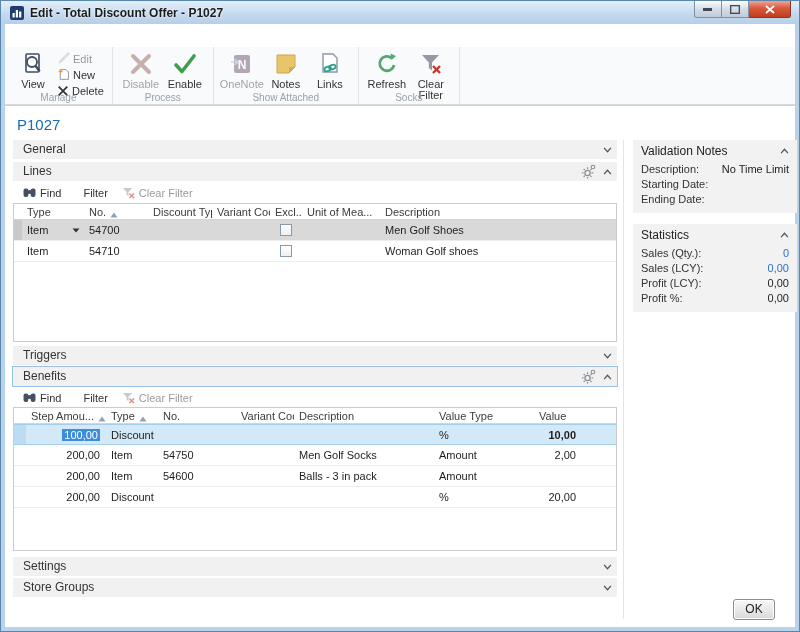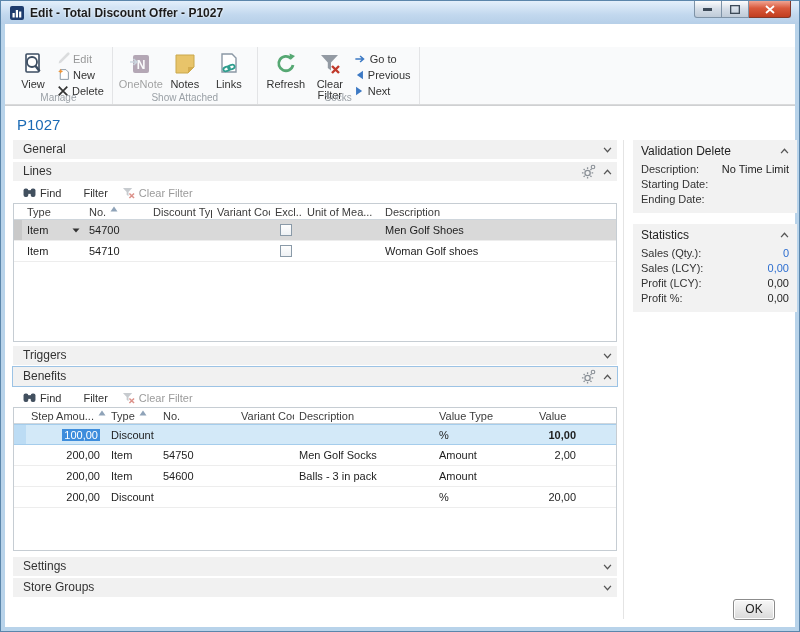--- a/index.html
+++ b/index.html
@@ -47,21 +47,21 @@
     font-size:12px; line-height:19px; padding-left:10px; }
   .strip .strip-icons{ position:absolute; right:5px; top:0; height:19px; display:flex; align-items:center; gap:7px; }
   .strip.focused{ outline:1px solid #9cc3e5; }
   .grid-toolbar{ position:absolute; left:0; width:604px; height:17px; display:flex; align-items:center; font-size:11px; color:#333; }
   .tb-item{ display:flex; align-items:center; margin-left:10px; }
   .tb-item .tlabel{ margin-left:4px; }
   .tb-item.disabled{ color:#9b9b9b; }
   .tb-item.disabled svg{ opacity:.55; }
   .grid-box{ position:absolute; left:0; width:604px; border:1px solid #c6cdd3; background:#fff; overflow:hidden; }
   .grid-header{ display:flex; height:16px; border-bottom:1px solid #cfd6dc; align-items:center; }
-  .gh-cell{ font-size:11px; color:#3c3c3c; padding-left:5px; display:flex; align-items:flex-start; overflow:hidden; white-space:nowrap; }
+  .gh-cell{ font-size:11px; color:#3c3c3c; padding-left:5px; display:flex; align-items:flex-end; overflow:hidden; white-space:nowrap; }
   .gh-cell .sort{ margin-left:4px; }
   .grid-row{ display:flex; height:21px; align-items:center; border-bottom:1px solid #ededed; }
   .g-cell{ font-size:11px; color:#1e1e1e; padding-left:5px; overflow:hidden; white-space:nowrap; height:100%; display:flex; align-items:center; }
   .g-cell.right{ justify-content:flex-end; padding-right:6px; padding-left:15px; }
   .g-cell.center{ justify-content:center; padding-left:0; }
   .row-selector{ height:100%; flex:0 0 auto; }
   .lines-sel{ background:#d9d9d9; }
   .lines-sel .row-selector{ background:#c9c9c9; }
   .ben-sel{ background:#d3e9f8; border-top:1px solid #a5cdec; border-bottom:1px solid #a5cdec !important; }
   .ben-sel .row-selector{ background:#bcdcf4; }
@@ -155,20 +155,39 @@
             </span>
             <span class="slabel">Delete</span>
           </div>
         </div>
         <div class="group-label">Manage</div>
       </div>
       <div class="ribbon-group">
         <div class="big-btn disabled">
           <span class="bicon">
             <svg width="24" height="24" viewBox="0 0 24 24">
+              <path d="M4 4 L20 20 M20 4 L4 20" stroke="#cc4433" stroke-width="4" stroke-linecap="round"></path>
+            </svg>
+          </span>
+          <span class="blabel">Disable</span>
+        </div>
+        <div class="big-btn">
+          <span class="bicon">
+            <svg width="26" height="24" viewBox="0 0 26 24">
+              <path d="M4 13 L10 19.5 L22 4" stroke="#3f9e4d" stroke-width="3.6" fill="none" stroke-linecap="round" stroke-linejoin="round"></path>
+            </svg>
+          </span>
+          <span class="blabel">Enable</span>
+        </div>
+        <div class="group-label">Process</div>
+      </div>
+      <div class="ribbon-group">
+        <div class="big-btn disabled">
+          <span class="bicon">
+            <svg width="24" height="24" viewBox="0 0 24 24">
               <rect x="4" y="3" width="16" height="18" rx="2" fill="#80397f"></rect>
               <text x="12" y="16.5" font-size="12" font-weight="bold" fill="#fff" text-anchor="middle" font-family="sans-serif">N</text>
               <path d="M1 10 h6 M4.5 7 L8 10 4.5 13" stroke="#7ab0dd" stroke-width="1.6" fill="none"></path>
             </svg>
           </span>
           <span class="blabel">OneNote</span>
         </div>
         <div class="big-btn">
           <span class="bicon">
             <svg width="24" height="24" viewBox="0 0 24 24">
@@ -203,46 +222,20 @@
           <span class="blabel">Refresh</span>
         </div>
         <div class="big-btn">
           <span class="bicon">
             <svg width="24" height="24" viewBox="0 0 24 24">
               <path d="M3 3 h17 l-7 7.5 v8 l-3.2 -2.4 v-5.6 Z" fill="#939aa3"></path>
               <path d="M14 14 l7 7 M21 14 l-7 7" stroke="#c0392b" stroke-width="2.4"></path>
             </svg>
           </span>
           <span class="blabel">Clear Filter</span>
-        </div>
-        <div class="small-col">
-          <div class="small-btn">
-            <span class="sicon">
-              <svg width="13" height="12" viewBox="0 0 14 14">
-                <path d="M1 7 h9 M6.5 3.5 L10.5 7 L6.5 10.5" stroke="#3c79c4" stroke-width="1.8" fill="none"></path>
-              </svg>
-            </span>
-            <span class="slabel">Go to</span>
-          </div>
-          <div class="small-btn">
-            <span class="sicon">
-              <svg width="11" height="12" viewBox="0 0 12 14">
-                <path d="M10 2 L3 7 L10 12 Z" fill="#3c79c4"></path>
-              </svg>
-            </span>
-            <span class="slabel">Previous</span>
-          </div>
-          <div class="small-btn">
-            <span class="sicon">
-              <svg width="11" height="12" viewBox="0 0 12 14">
-                <path d="M2 2 L9 7 L2 12 Z" fill="#3c79c4"></path>
-              </svg>
-            </span>
-            <span class="slabel">Next</span>
-          </div>
         </div>
         <div class="group-label">Socks</div>
       </div>
     </div>
 
   <div class="content">
     <div class="page-title">P1027</div>
     <div class="splitter"></div>
 
     <div class="main-col">
@@ -595,21 +588,21 @@
               <svg width="9" height="6" viewBox="0 0 10 7">
                 <path d="M1 1 L5 5.5 L9 1" stroke="#555" stroke-width="1.5" fill="none"></path>
               </svg>
             </span>
           </span>
       </div>
     </div>
 
     <div class="factbox-col" id="factboxes">
         <div class="factbox">
-          <div class="fb-header"><span>Validation Delete</span><span class="fb-chev">
+          <div class="fb-header"><span>Validation Notes</span><span class="fb-chev">
               <svg width="9" height="6" viewBox="0 0 10 7">
                 <path d="M1 6 L5 1.5 L9 6" stroke="#555" stroke-width="1.5" fill="none"></path>
               </svg>
             </span></div>
           <div class="fb-row">
             <span class="fb-label">Description:</span>
             <span class="fb-value">No Time Limit</span>
           </div>
           <div class="fb-row">
             <span class="fb-label">Starting Date:</span>

